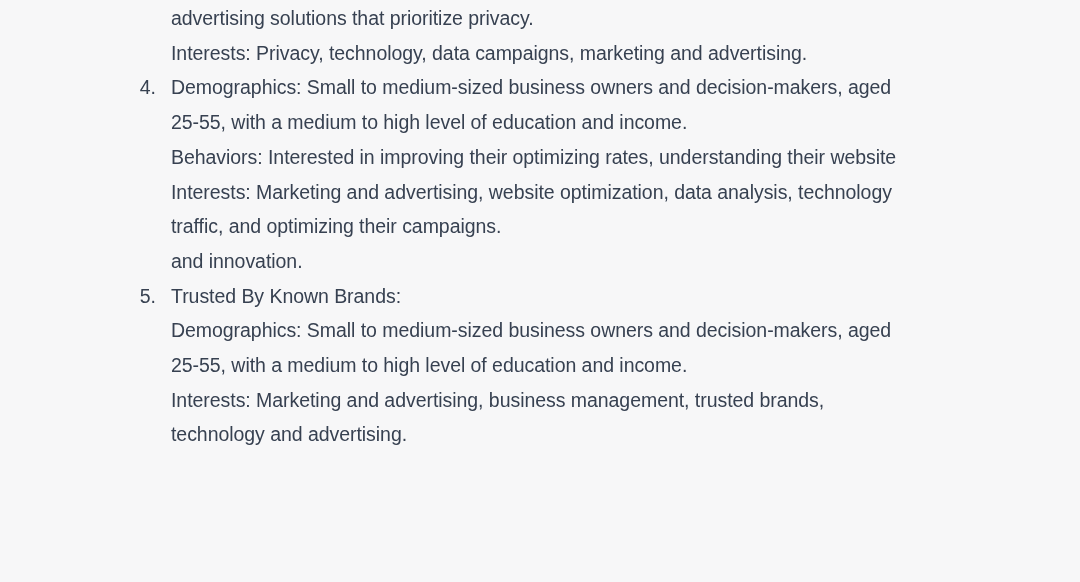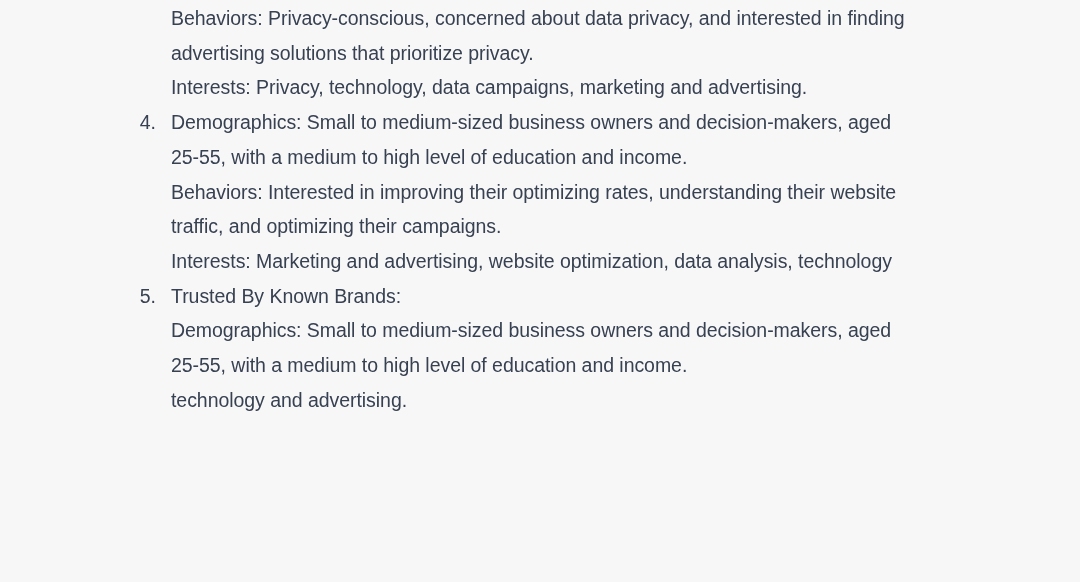--- a/index.html
+++ b/index.html
@@ -36,55 +36,56 @@
 </head>
 <body style="background: rgb(247, 247, 248); color: rgb(55, 65, 81);">
 
 <div class="message">
   <ol class="list">
 
       <li class="item">
         <span class="marker"></span>
         <div class="lines">
 
-            <div class="line">Behaviors: Privacy-conscious, concerned about data privacy, and interested in finding</div>
 
             <div class="line">advertising solutions that prioritize privacy.</div>
 
             <div class="line">Interests: Privacy, technology, data campaigns, marketing and advertising.</div>
           </div>
       </li>
 
       <li class="item">
         <span class="marker">4.</span>
         <div class="lines">
 
 
             <div class="line">Demographics: Small to medium-sized business owners and decision-makers, aged</div>
 
             <div class="line">25-55, with a medium to high level of education and income.</div>
 
             <div class="line">Behaviors: Interested in improving their optimizing rates, understanding their website</div>
 
+            <div class="line">Interests: Marketing and advertising, website optimization, data analysis, technology</div>
+
             <div class="line">traffic, and optimizing their campaigns.</div>
 
-            <div class="line">Interests: Marketing and advertising, website optimization, data analysis, technology</div>
-
+            <div class="line">and innovation.</div>
           </div>
       </li>
 
       <li class="item">
         <span class="marker">5.</span>
         <div class="lines">
 
             <div class="line">Trusted By Known Brands:</div>
 
             <div class="line">Demographics: Small to medium-sized business owners and decision-makers, aged</div>
 
             <div class="line">25-55, with a medium to high level of education and income.</div>
 
 
+            <div class="line">Interests: Marketing and advertising, business management, trusted brands,</div>
 
             <div class="line">technology and advertising.</div>
           </div>
       </li>
     </ol>
 </div>
 
 </body></html>

